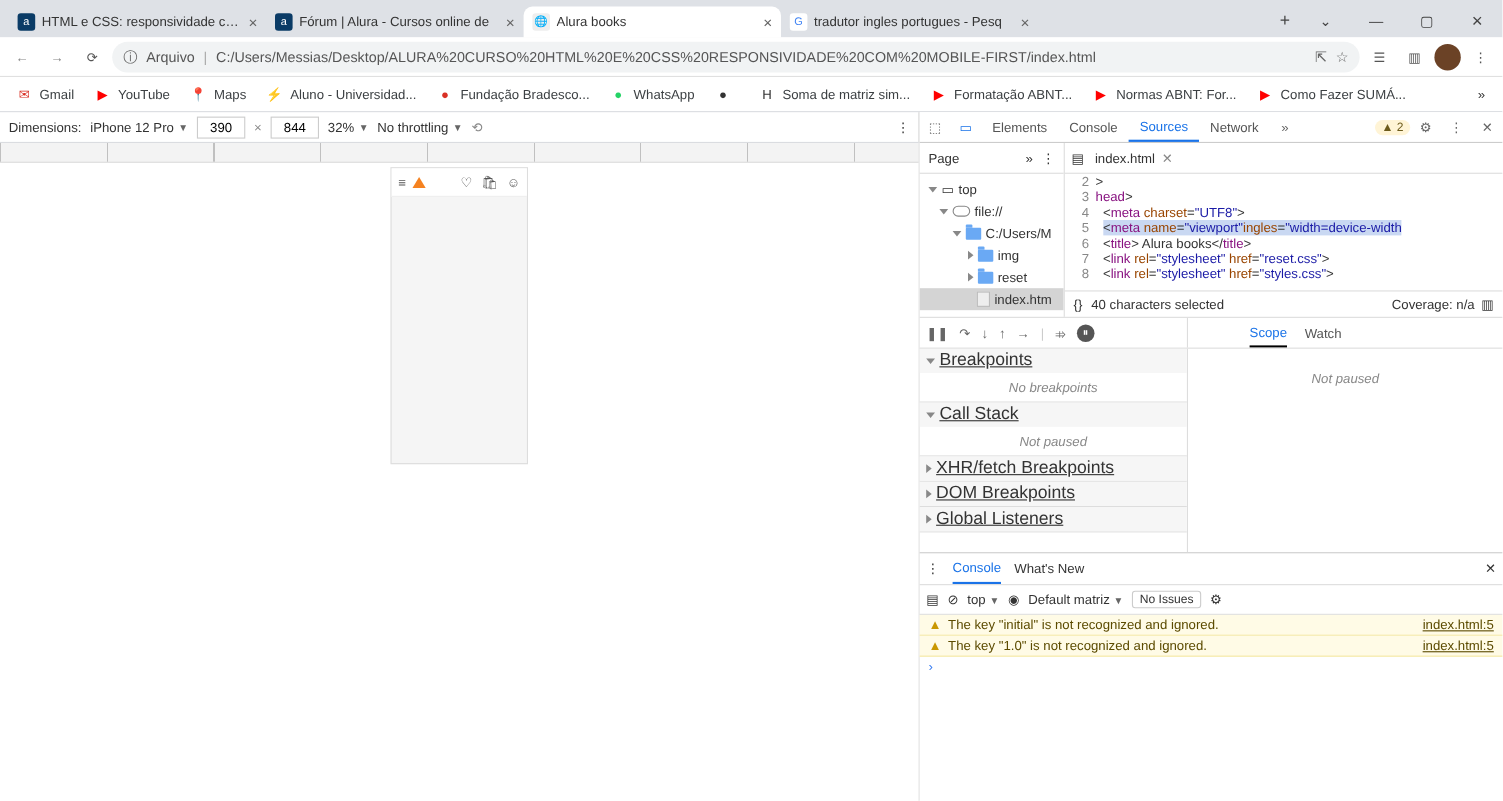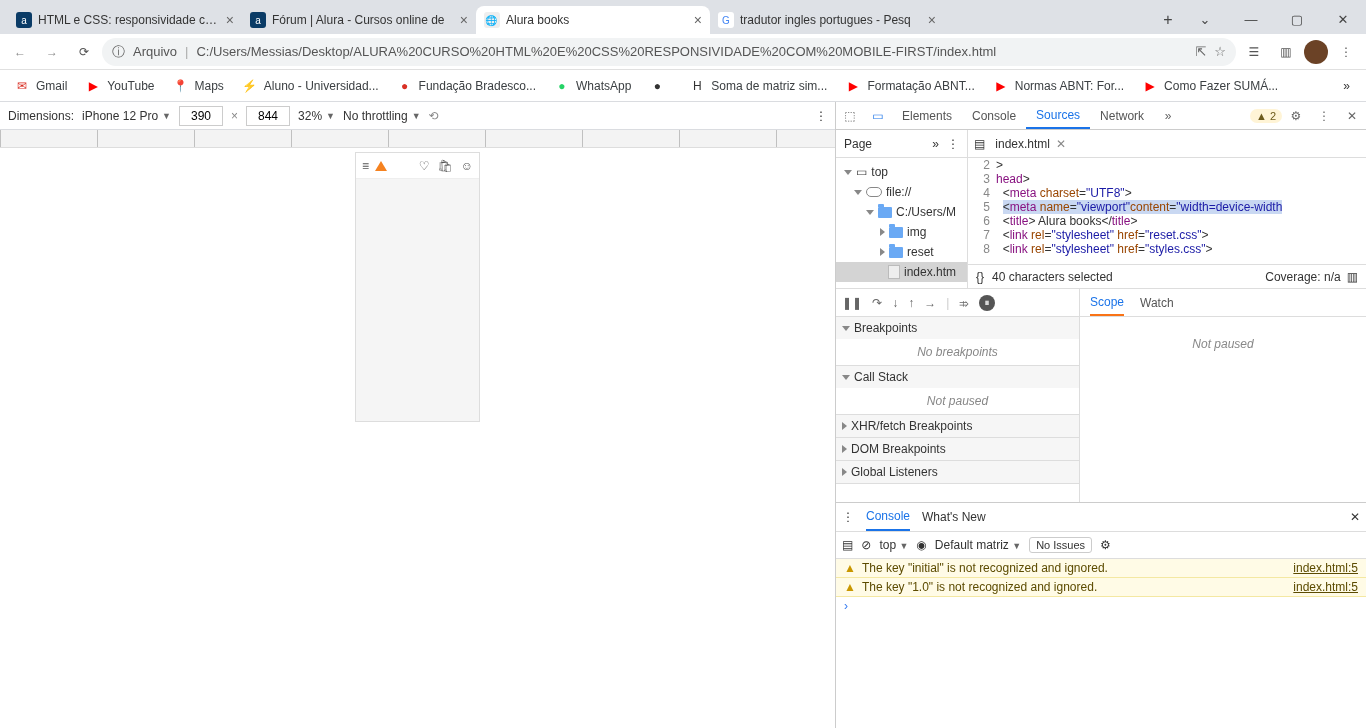--- a/index.html
+++ b/index.html
@@ -89,30 +89,30 @@
 .src .tg { color: #881280; }
 .src .at { color: #994500; }
 .src .st { color: #1a1aa6; }
 .src .hl { background: #c9d8f2; }
 .status-line { height: 24px; border-top: 1px solid #ddd; display: flex; align-items: center; padding: 0 8px; font-size: 12px; justify-content: space-between; }
 
 
 .dbg-row { height: 28px; border-top: 1px solid #ddd; display: flex; }
 .dbg-left { width: 244px; display: flex; align-items: center; padding: 0 6px; gap: 10px; color: #666; border-right: 1px solid #ddd; }
 .dbg-right { flex: 1; display: flex; align-items: center; padding: 0 10px; gap: 16px; color: #555; }
-.dbg-right .t.active { color: #1a73e8; border-bottom: 2px solid #f97316; height: 100%; display:flex; align-items:center; }
+.dbg-right .t.active { color: #1a73e8; border-bottom: 2px solid #000000; height: 100%; display:flex; align-items:center;margin-left:46px; }
 
 
 .bp-area { display: flex; height: 186px; border-top: 1px solid #ddd; }
 .bp-left { width: 244px; border-right: 1px solid #ddd; overflow-y: auto; position: relative; }
 .bp-left::-webkit-scrollbar { width: 14px; }
 .bp-left::-webkit-scrollbar-thumb { background: #c1c1c1; }
 .bp-left::-webkit-scrollbar-track { background: #f1f1f1; }
 .bp-sec { border-bottom: 1px solid #ddd; }
-.bp-sec-h { height: 22px; display: flex; align-items: center; padding: 0 6px; font-size: 12px; background: #f6f6f6; gap:4px;}
+.bp-sec-h { height: 22px; display: flex; align-items: center; padding: 0 6px; font-size: 16px; background: #f6f6f6; gap:4px;text-decoration:underline;}
 .bp-sec-c { padding: 6px; text-align: center; color: #888; font-style: italic; font-size: 12px; }
 .bp-right { flex: 1; display: flex; align-items: flex-start; justify-content: center; padding-top: 20px; color: #888; font-style: italic; font-size: 12px; }
 
 
 .drawer { border-top: 1px solid #ccc; flex: 1; display: flex; flex-direction: column; }
 .drawer-tabs { height: 28px; display: flex; align-items: center; padding: 0 6px; gap: 12px; font-size: 12px; }
 .drawer-tabs .dtab.active { color: #1a73e8; border-bottom: 2px solid #1a73e8; height:100%; display:flex; align-items:center; }
 .drawer-tabs .spacer { flex: 1; }
 .console-toolbar { height: 28px; display: flex; align-items: center; padding: 0 6px; gap: 8px; border-top: 1px solid #ddd; border-bottom: 1px solid #ddd; font-size: 12px; }
 .filter-in { flex: 1; border: 1px solid #ccc; height: 20px; padding: 0 6px; font-size: 12px; }
@@ -343,21 +343,21 @@
             <div class="code-line">
               <div class="gutter">3</div>
               <div class="src"><span class="tg">head</span>&gt;</div>
             </div>
             <div class="code-line">
               <div class="gutter">4</div>
               <div class="src">&nbsp;&nbsp;&lt;<span class="tg">meta</span> <span class="at">charset</span>=<span class="st">"UTF8"</span>&gt;</div>
             </div>
             <div class="code-line">
               <div class="gutter">5</div>
-              <div class="src">&nbsp;&nbsp;<span class="hl">&lt;<span class="tg">meta</span> <span class="at">name</span>=<span class="st">"viewport"</span><span class="at">content</span>=<span class="st">"width=device-width</span></span></div>
+              <div class="src">&nbsp;&nbsp;<span class="hl">&lt;<span class="tg">meta</span> <span class="at">name</span>=<span class="st">"viewport"</span><span class="at">ingles</span>=<span class="st">"width=device-width</span></span></div>
             </div>
             <div class="code-line">
               <div class="gutter">6</div>
               <div class="src">&nbsp;&nbsp;&lt;<span class="tg">title</span>&gt; Alura books&lt;/<span class="tg">title</span>&gt;</div>
             </div>
             <div class="code-line">
               <div class="gutter">7</div>
               <div class="src">&nbsp;&nbsp;&lt;<span class="tg">link</span> <span class="at">rel</span>=<span class="st">"stylesheet"</span> <span class="at">href</span>=<span class="st">"reset.css"</span>&gt;</div>
             </div>
             <div class="code-line">

